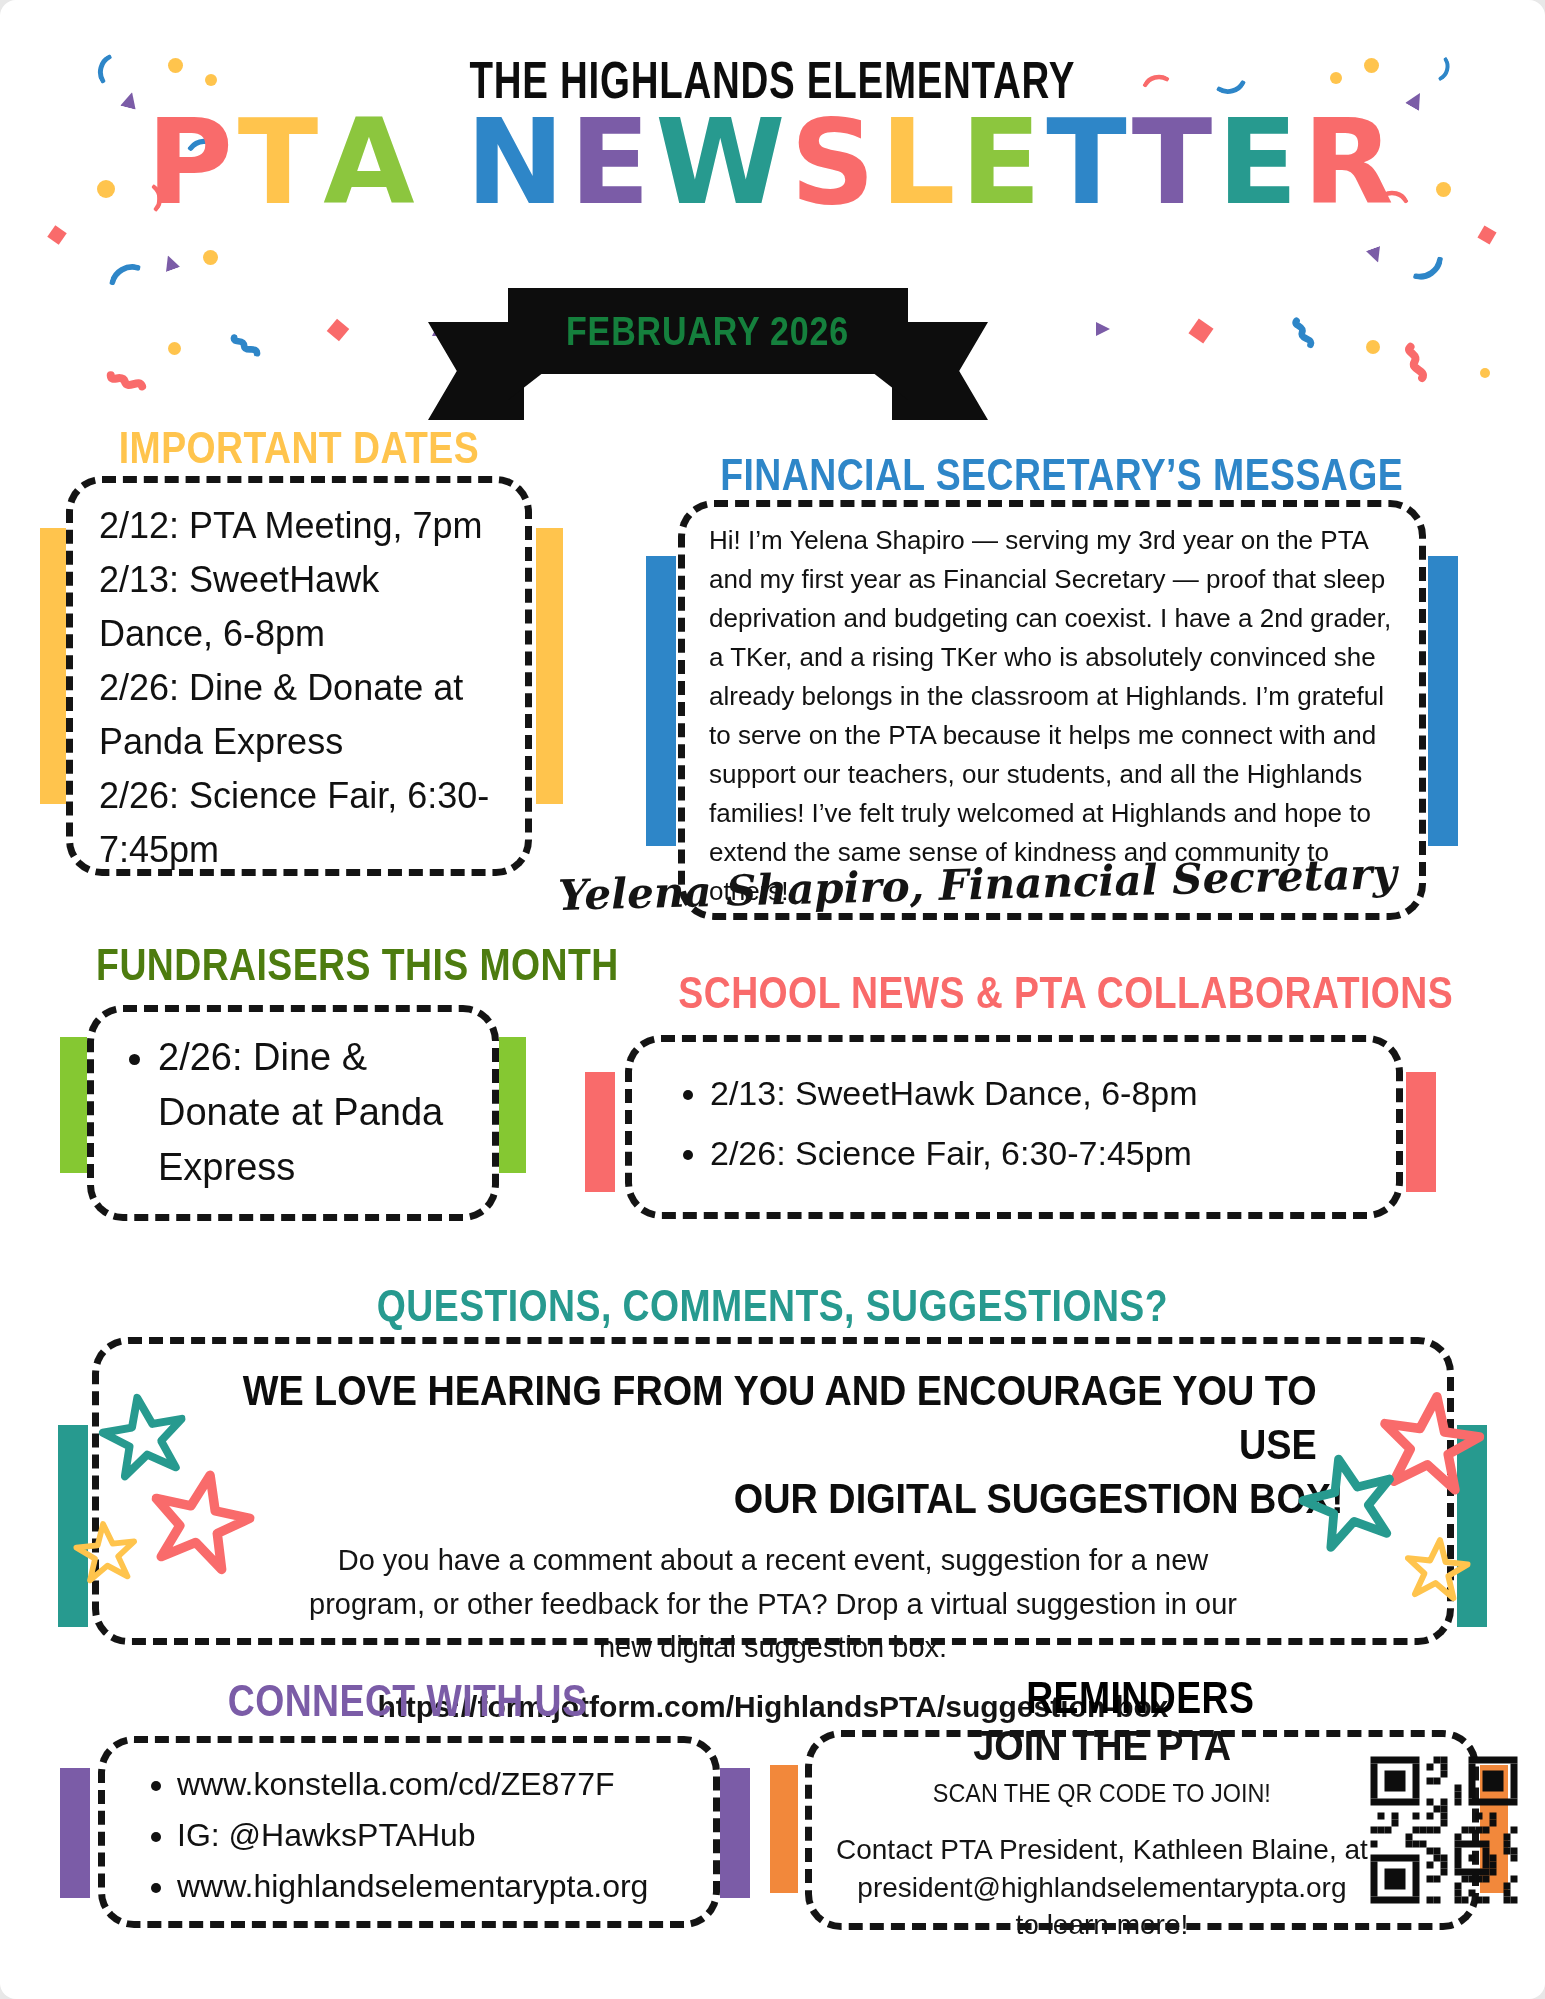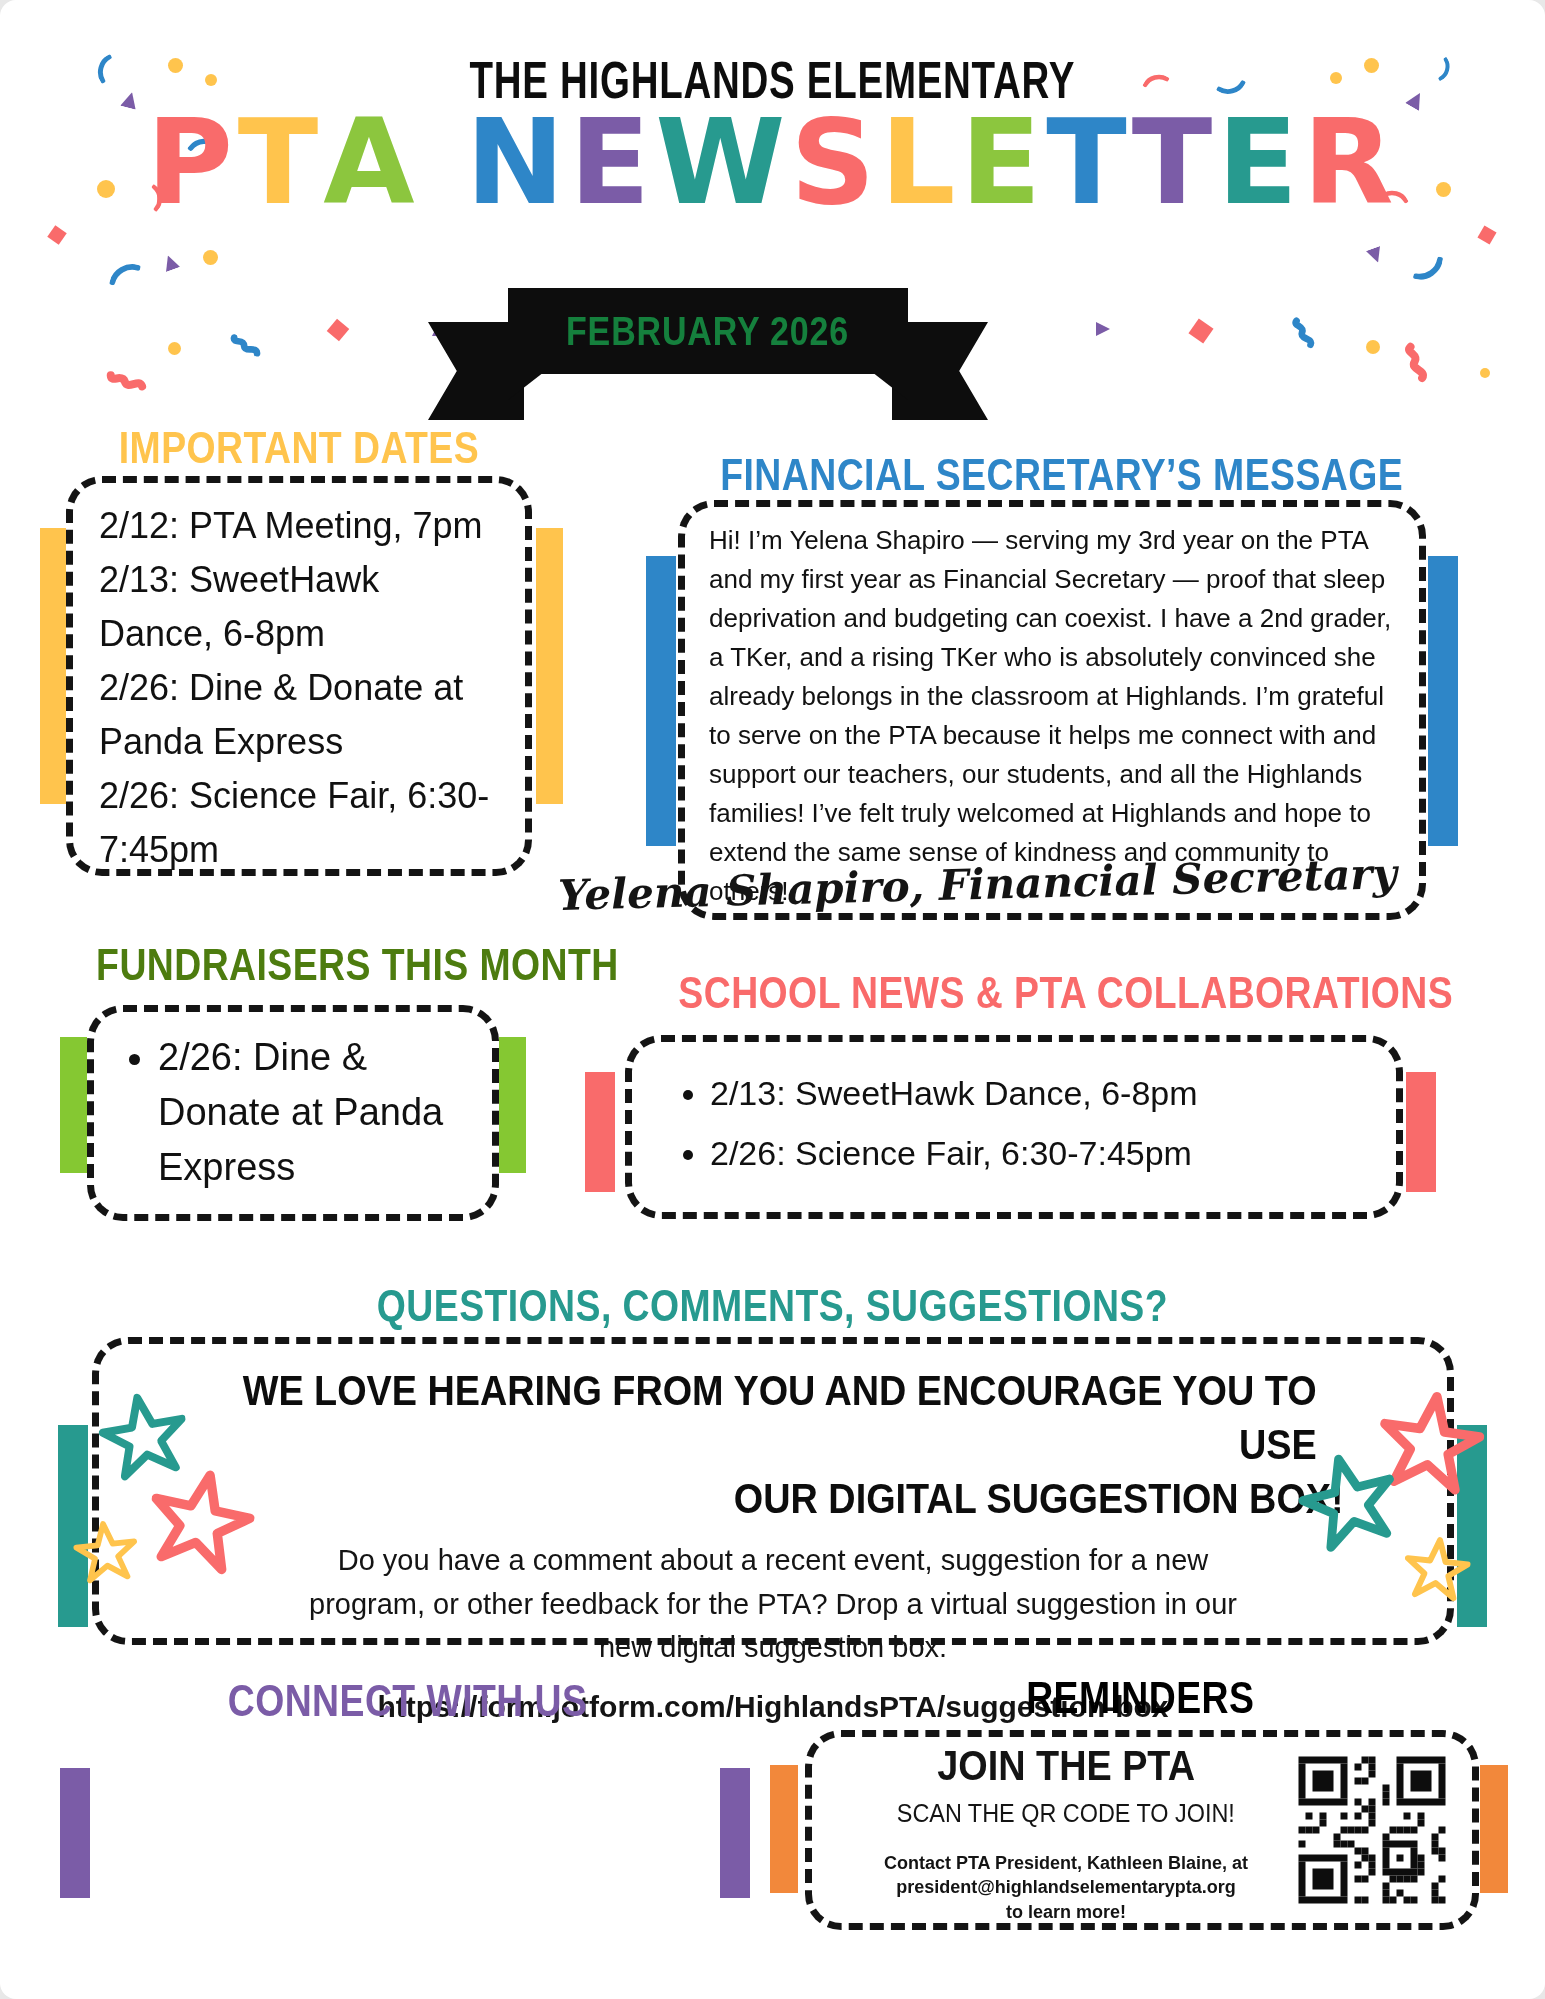--- a/index.html
+++ b/index.html
@@ -37,21 +37,21 @@
   .blist li{color:#111;}
   .fin-body{font-size:26px;line-height:1.5;color:#111;}
   .signature{position:absolute;right:22px;bottom:4px;font-family:"DejaVu Serif",serif;
              font-style:italic;font-weight:bold;font-size:42px;transform:rotate(-1.5deg);
              white-space:nowrap;}
   .sugg-title{font-weight:bold;font-size:42px;line-height:1.28;text-align:right;color:#0d0d0d;}
   .sugg-body{font-size:29px;line-height:1.5;text-align:center;max-width:980px;margin:14px auto 0;}
   .sugg-url{font-weight:bold;font-size:30px;text-align:center;margin-top:20px;}
   .rem-join{font-weight:bold;font-size:42px;margin-top:6px;}
   .rem-scan{font-weight:normal;font-size:26px;margin-top:8px;}
-  .rem-contact{font-weight:bold;font-size:18px;line-height:1.35;margin-top:22px;}
+  .rem-contact{font-weight:normal;font-size:28px;line-height:1.35;margin-top:22px;}
   .rem-contact div{white-space:nowrap;}
   .confetti{position:absolute;z-index:0;}
   .star{position:absolute;z-index:3;}
   .qr-wrap{width:152px;height:152px;flex:0 0 auto;}
 </style>
 </head>
 <body>
 
 <div class="page">
 
@@ -195,20 +195,27 @@
         <path d="M50 6 L61.8 38.2 L95.6 38.2 L68.2 58.8 L79.4 91.4 L50 71.4 L20.6 91.4 L31.8 58.8 L4.4 38.2 L38.2 38.2 Z" fill="none" stroke="#279A8F" stroke-width="9" stroke-linejoin="round" stroke-linecap="round"></path>
       </svg>
       <svg width="66" height="66" viewBox="0 0 100 100" class="star" style="left: 1404px; top: 1536px; transform: rotate(6deg);">
         <path d="M50 6 L61.8 38.2 L95.6 38.2 L68.2 58.8 L79.4 91.4 L50 71.4 L20.6 91.4 L31.8 58.8 L4.4 38.2 L38.2 38.2 Z" fill="none" stroke="#FFC44D" stroke-width="9" stroke-linejoin="round" stroke-linecap="round"></path>
       </svg>
     </div>
 
   <div class="sec-h" style="left: 98px; width: 620px; top: 1676px; color: rgb(123, 92, 167);"><span class="squish85">CONNECT WITH US</span></div>
   <div class="bar" style="left: 60px; top: 1768px; width: 30px; height: 130px; background: rgb(123, 92, 167);"></div>
   <div class="bar" style="left: 720px; top: 1768px; width: 30px; height: 130px; background: rgb(123, 92, 167);"></div>
+  <div class="dbox" style="left:98px;top:1736px;width:622px;height:192px;padding:16px 16px 16px 28px;">
+    <ul class="blist" style="font-size:32px;line-height:1.6;">
+        <li>www.konstella.com/cd/ZE877F</li>
+        <li>IG: @HawksPTAHub</li>
+        <li>www.highlandselementarypta.org</li>
+      </ul>
+  </div>
 
   <div class="sec-h" style="left: 800px; width: 680px; top: 1673px; color: #000000;"><span class="squish85">REMINDERS</span></div>
   <div class="bar" style="left: 770px; top: 1765px; width: 28px; height: 128px; background: rgb(242, 136, 59);"></div>
   <div class="bar" style="left: 1480px; top: 1765px; width: 28px; height: 128px; background: rgb(242, 136, 59);"></div>
   <div class="dbox" style="left:805px;top:1730px;width:674px;height:200px;padding:10px 24px;display:flex;align-items:center;">
     <div style="flex:1;text-align:center;">
       <div class="rem-join"><span class="squish9">JOIN THE PTA</span></div>
       <div class="rem-scan"><span class="squish9">SCAN THE QR CODE TO JOIN!</span></div>
       <div class="rem-contact">
           <div>Contact PTA President, Kathleen Blaine, at</div>

